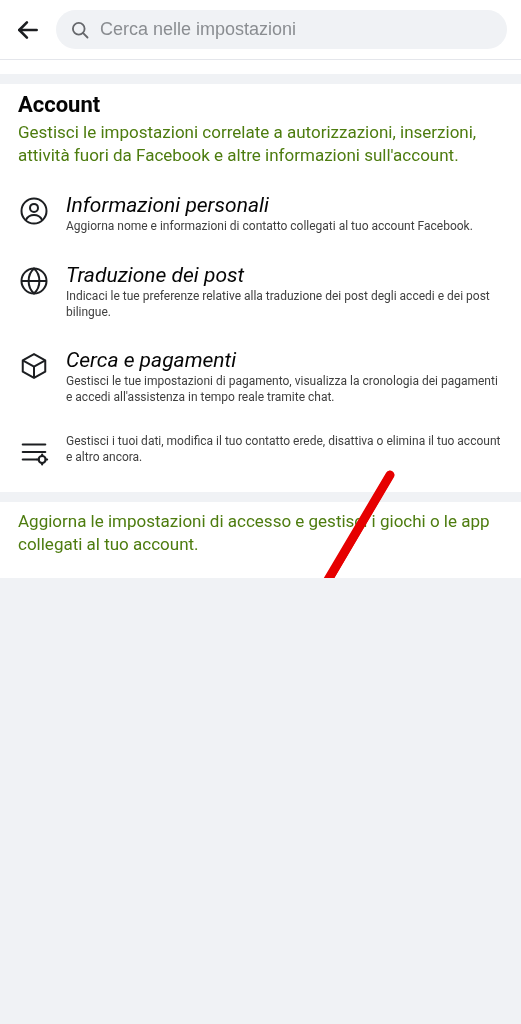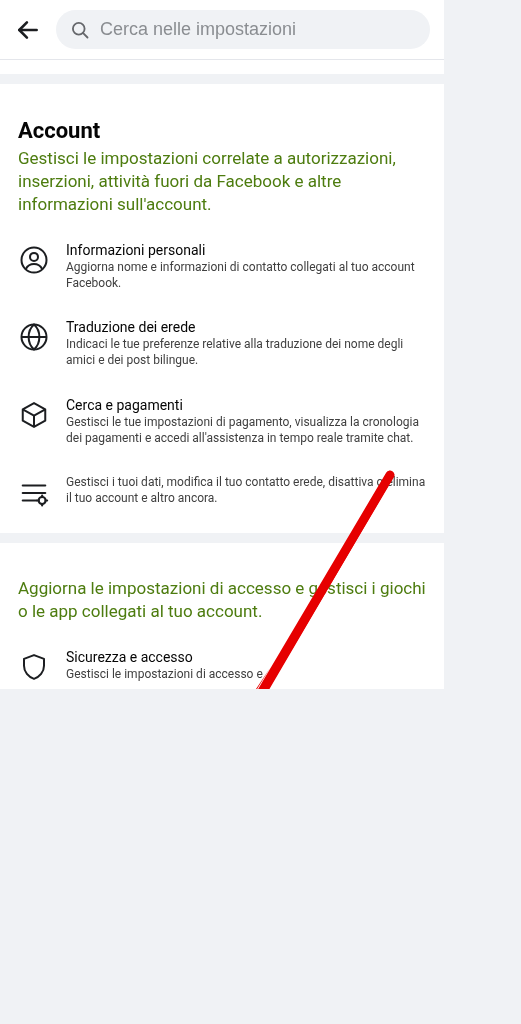--- a/index.html
+++ b/index.html
@@ -46,21 +46,21 @@
   .spacer-bar {
     background: #fff;
     height: 14px;
   }
   .gap {
     background: #f0f2f5;
     height: 10px;
   }
   .section {
     background: #fff;
-    padding: 34px 18px 6px 18px;
+    padding: 8px 18px 6px 18px;
   }
   .section-title {
     font-size: 22px;
     font-weight: 700;
     margin-bottom: 4px;
     color: #050505;
   }
   .section-desc {
     font-size: 17px;
     line-height: 1.35;
@@ -78,43 +78,44 @@
     width: 32px;
     height: 32px;
     flex-shrink: 0;
     display: flex;
     align-items: center;
     justify-content: center;
     margin-top: 2px;
   }
   .item-body { flex: 1; }
   .item-title {
-    font-size: 14px;
+    font-size: 21px;
     font-weight: 400;
     color: #050505;
     margin-bottom: 2px;
+    font-style: italic;
   }
   .item-desc {
     font-size: 12px;
     line-height: 1.32;
     color: #404040;
   }
   .cutoff .item-desc {
     max-height: 22px;
     overflow: hidden;
   }
   .arrow-overlay {
     position: absolute;
     pointer-events: none;
   }
 </style>
 </head>
 <body>
 
-<div style="position:relative; width:444px;">
+<div style="position:relative; width:521px;">
 
 <div class="header">
   <div class="back-btn">
     <svg width="26" height="26" viewBox="0 0 24 24" fill="none" stroke="#1c1e21" stroke-width="2.4" stroke-linecap="round" stroke-linejoin="round">
       <line x1="20" y1="12" x2="4" y2="12"></line>
       <polyline points="11 5 4 12 11 19"></polyline>
     </svg>
   </div>
   <div class="search-bar">
     <svg width="20" height="20" viewBox="0 0 24 24" fill="none" stroke="#65676b" stroke-width="2.2" stroke-linecap="round">
@@ -148,22 +149,22 @@
 
   <div class="item">
     <div class="item-icon">
       <svg width="30" height="30" viewBox="0 0 24 24" fill="none" stroke="#1c1e21" stroke-width="1.6">
         <circle cx="12" cy="12" r="10"></circle>
         <path d="M2 12h20"></path>
         <path d="M12 2c2.8 2.5 4.3 6.2 4.3 10s-1.5 7.5-4.3 10c-2.8-2.5-4.3-6.2-4.3-10S9.2 4.5 12 2z"></path>
       </svg>
     </div>
     <div class="item-body">
-      <div class="item-title">Traduzione dei erede</div>
-      <div class="item-desc">Indicaci le tue preferenze relative alla traduzione dei nome degli amici e dei post bilingue.</div>
+      <div class="item-title">Traduzione dei post</div>
+      <div class="item-desc">Indicaci le tue preferenze relative alla traduzione dei post degli accedi e dei post bilingue.</div>
     </div>
   </div>
 
 
   <div class="item">
     <div class="item-icon">
       <svg width="30" height="30" viewBox="0 0 24 24" fill="none" stroke="#1c1e21" stroke-width="1.6" stroke-linejoin="round">
         <path d="M12 2.5 L21 7.5 L21 16.5 L12 21.5 L3 16.5 L3 7.5 Z"></path>
         <path d="M3 7.5 L12 12.5 L21 7.5"></path>
         <path d="M12 12.5 L12 21.5"></path>
@@ -192,31 +193,20 @@
       <div class="item-desc">Gestisci i tuoi dati, modifica il tuo contatto erede, disattiva o elimina il tuo account e altro ancora.</div>
     </div>
   </div>
 </div>
 
 <div class="gap"></div>
 
 <div class="section">
   <div class="section-desc">Aggiorna le impostazioni di accesso e gestisci i giochi o le app collegati al tuo account.</div>
 
-  <div class="item cutoff" style="padding-bottom:0;">
-    <div class="item-icon">
-      <svg width="30" height="30" viewBox="0 0 24 24" fill="none" stroke="#1c1e21" stroke-width="1.6" stroke-linejoin="round">
-        <path d="M12 2.5 L20 5.5 V11 C20 16 16.5 20 12 21.5 C7.5 20 4 16 4 11 V5.5 Z"></path>
-      </svg>
-    </div>
-    <div class="item-body">
-      <div class="item-title">Sicurezza e accesso</div>
-      <div class="item-desc">Gestisci le impostazioni di accesso e</div>
-    </div>
-  </div>
 </div>
 
 <svg class="arrow-overlay" style="left:200px; top:460px;" width="210" height="320" viewBox="0 0 210 320">
   <defs>
     <marker id="arrowhead" markerWidth="8" markerHeight="8" refX="5" refY="4" orient="auto">
       <polygon points="0 0, 8 4, 0 8" fill="#e60000"></polygon>
     </marker>
   </defs>
   <line x1="190" y1="15" x2="35" y2="280" stroke="#e60000" stroke-width="8" stroke-linecap="round"></line>
   <polygon points="15,300 55,250 30,262 68,200 20,272 48,280" fill="#e60000" transform="translate(2,8)"></polygon>

